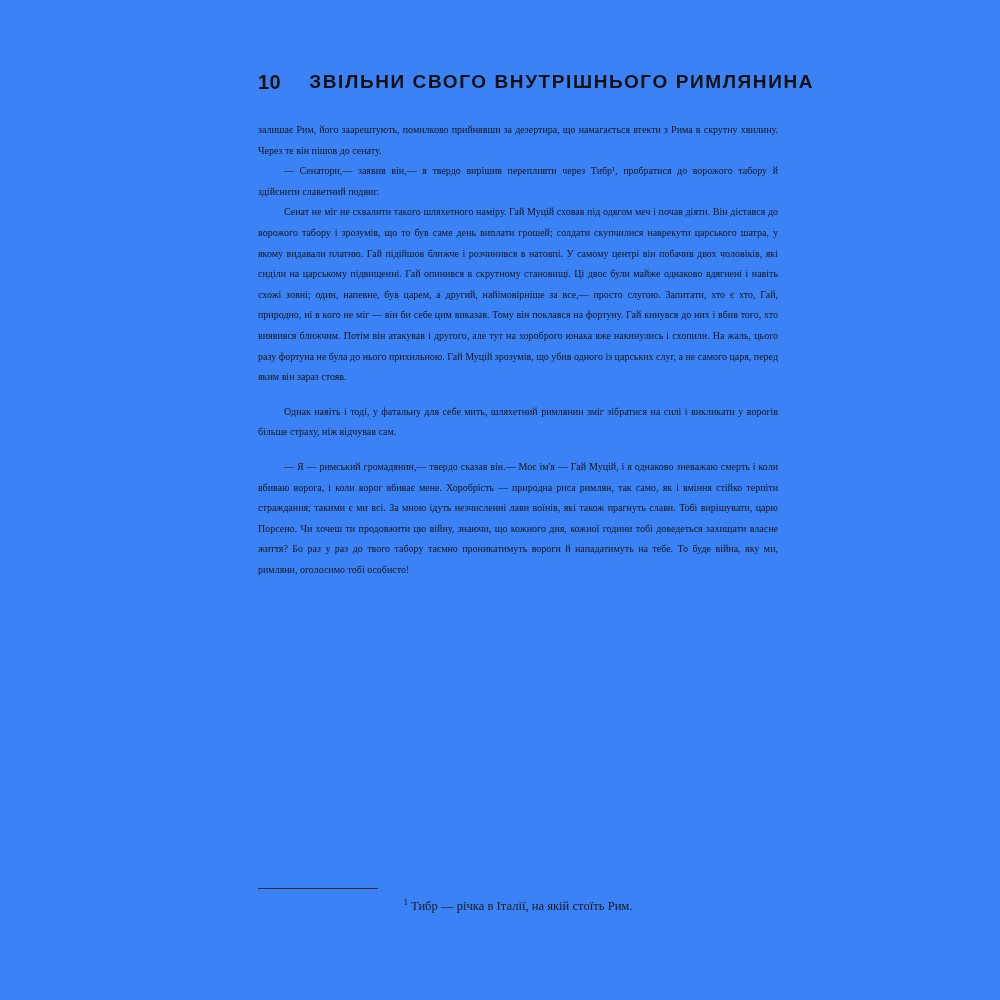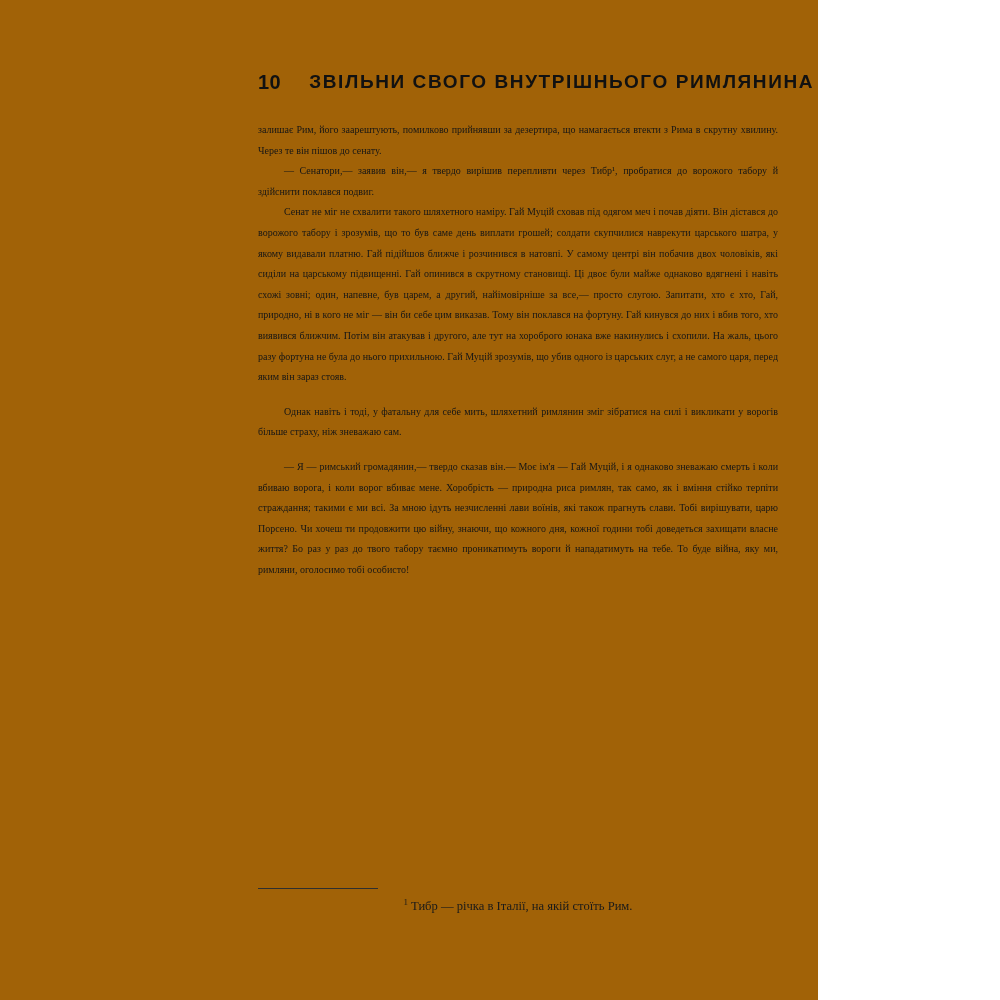--- a/index.html
+++ b/index.html
@@ -8,23 +8,23 @@
     background: #ffffff;
   }
   body {
     width: 1000px;
     height: 1000px;
     font-family: "Liberation Serif", serif;
     color: #1a1a1a;
   }
   .page {
     position: relative;
-    width: 818px;
+    width: 1000px;
     height: 1000px;
-    background: #a16207;
+    background: #3b82f6;
     box-sizing: border-box;
   }
   .content {
     position: absolute;
     left: 258px;
     top: 62px;
     width: 520px;
   }
   
   .running-head {
@@ -102,23 +102,23 @@
   <div class="content">
 
     <div class="running-head">
       <div class="folio">10</div>
       <div class="rule-v"></div>
       <div class="head-title">ЗВІЛЬНИ СВОГО ВНУТРІШНЬОГО РИМЛЯНИНА</div>
     </div>
 
     <div class="body-text">
       <p class="no-indent">залишає Рим, його заарештують, помилково прийнявши за дезертира, що намагається втекти з Рима в скрутну хвилину. Через те він пішов до сенату.</p>
-      <p>— Сенатори,— заявив він,— я твердо вирішив перепливти через Тибр¹, пробратися до ворожого табору й здійснити поклався подвиг.</p>
+      <p>— Сенатори,— заявив він,— я твердо вирішив перепливти через Тибр¹, пробратися до ворожого табору й здійснити славетний подвиг.</p>
       <p>Сенат не міг не схвалити такого шляхетного наміру. Гай Муцій сховав під одягом меч і почав діяти. Він дістався до ворожого табору і зрозумів, що то був саме день виплати грошей; солдати скупчилися наврекути царського шатра, у якому видавали платню. Гай підійшов ближче і розчинився в натовпі. У самому центрі він побачив двох чоловіків, які сиділи на царському підвищенні. Гай опинився в скрутному становищі. Ці двоє були майже однаково вдягнені і навіть схожі зовні; один, напевне, був царем, а другий, найімовірніше за все,— просто слугою. Запитати, хто є хто, Гай, природно, ні в кого не міг — він би себе цим виказав. Тому він поклався на фортуну. Гай кинувся до них і вбив того, хто виявився ближчим. Потім він атакував і другого, але тут на хороброго юнака вже накинулись і схопили. На жаль, цього разу фортуна не була до нього прихильною. Гай Муцій зрозумів, що убив одного із царських слуг, а не самого царя, перед яким він зараз стояв.</p>
-      <p style="margin-top:14px;">Однак навіть і тоді, у фатальну для себе мить, шляхетний римлянин зміг зібратися на силі і викликати у ворогів більше страху, ніж зневажаю сам.</p>
+      <p style="margin-top:14px;">Однак навіть і тоді, у фатальну для себе мить, шляхетний римлянин зміг зібратися на силі і викликати у ворогів більше страху, ніж відчував сам.</p>
       <p style="margin-top:14px;">— Я — римський громадянин,— твердо сказав він.— Моє ім'я — Гай Муцій, і я однаково зневажаю смерть і коли вбиваю ворога, і коли ворог вбиває мене. Хоробрість — природна риса римлян, так само, як і вміння стійко терпіти страждання; такими є ми всі. За мною ідуть незчисленні лави воїнів, які також прагнуть слави. Тобі вирішувати, царю Порсено. Чи хочеш ти продовжити цю війну, знаючи, що кожного дня, кожної години тобі доведеться захищати власне життя? Бо раз у раз до твого табору таємно проникатимуть вороги й нападатимуть на тебе. То буде війна, яку ми, римляни, оголосимо тобі особисто!</p>
     </div>
 
   </div>
 
   <div class="footnote-wrap">
     <div class="footnote-rule"></div>
     <p class="footnote">
       <span class="fn-marker">1</span><span>Тибр — річка в Італії, на якій стоїть Рим.</span>
     </p>

